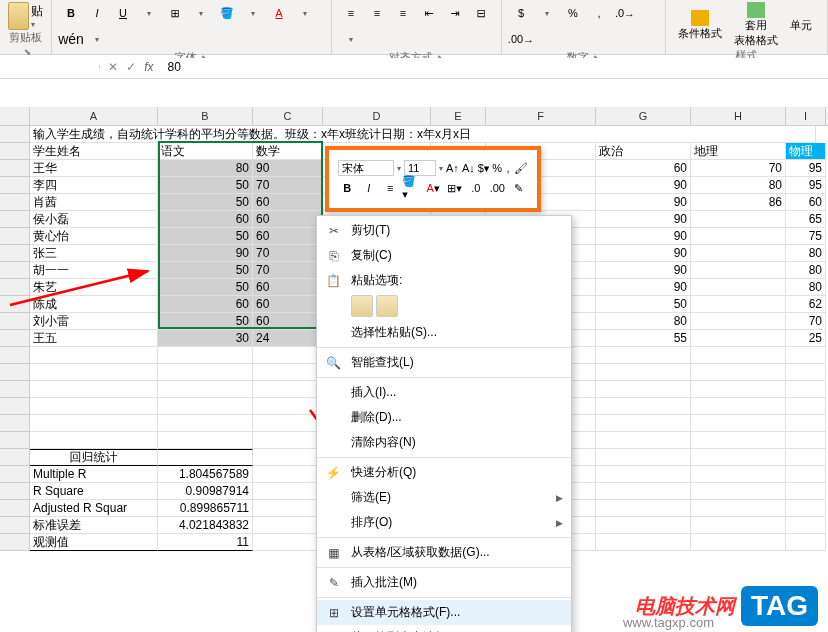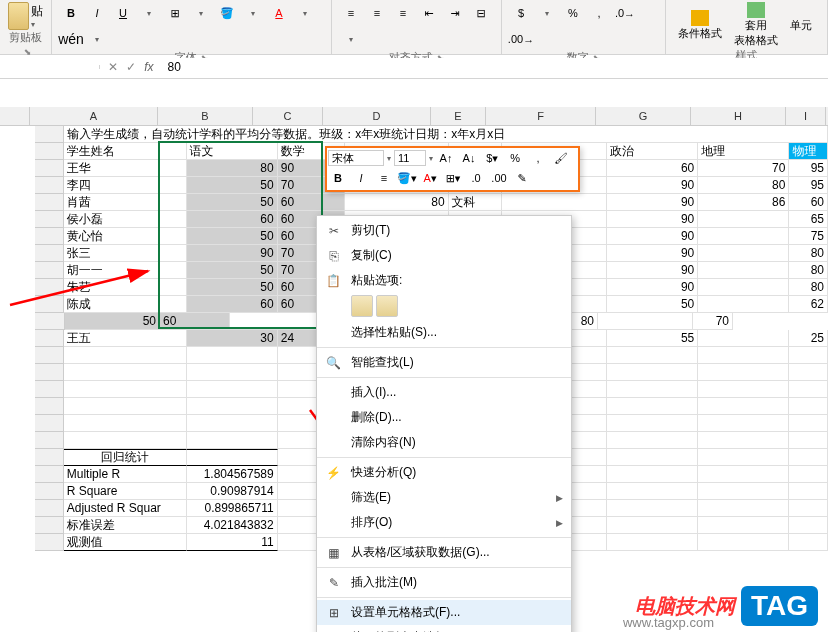--- a/index.html
+++ b/index.html
@@ -19,32 +19,32 @@
 .fx-label { font-style: italic; color: #666; }
 .formula-input { flex: 1; padding: 2px 6px; font-size: 12px; border: none; outline: none; }
 .grid-wrap { position: relative; margin-top: 28px; }
 .col-headers { display: flex; background: #f0f0f0; border-bottom: 1px solid #ccc; }
 .corner { width: 30px; border-right: 1px solid #ccc; background: #f0f0f0; height: 18px; }
 .col-h { height: 18px; border-right: 1px solid #ccc; text-align: center; font-size: 11px; color: #333; display: flex; align-items: center; justify-content: center; }
 .col-A { width: 128px; } .col-B { width: 95px; } .col-C { width: 70px; }
 .col-D { width: 108px; } .col-E { width: 55px; } .col-F { width: 110px; }
 .col-G { width: 95px; } .col-H { width: 95px; } .col-I { width: 40px; }
 .grid-body { position: relative; }
-.row { display: flex; height: 17px; margin-left: 35px; }
+.row { display: flex; height: 17px; }
 .row-h { width: 30px; background: #f0f0f0; border-right: 1px solid #ccc; border-bottom: 1px solid #ccc; }
 .cell { border-right: 1px solid #e0e0e0; border-bottom: 1px solid #e0e0e0; padding: 0 3px; font-size: 12px; display: flex; align-items: center; overflow: hidden; white-space: nowrap; }
 .cell.right { justify-content: flex-end; }
 .cell.selected { background: #d0d0d0; }
 .sel-border { position: absolute; border: 2px solid #107c41; pointer-events: none; }
 .thick-top { border-top: 1.5px solid #000 !important; }
 .thick-bottom { border-bottom: 1.5px solid #000 !important; }
 .physics-cell { background: #00b0f0; color: #fff; }
 .arrow-red { position: absolute; pointer-events: none; z-index: 5; }
 
-.mini-toolbar { position: absolute; top: 146px; left: 325px; background: #fff; border: 2px solid #f97316; box-shadow: 2px 2px 6px rgba(0,0,0,0.2); padding: 1px; width: 255px; z-index: 10; }
+.mini-toolbar { position: absolute; top: 146px; left: 325px; background: #fff; border: 4px solid #f97316; box-shadow: 2px 2px 6px rgba(0,0,0,0.2); padding: 9px; width: 216px; z-index: 10; }
 .mt-row { display: flex; gap: 3px; align-items: center; margin-bottom: 2px; }
 .mt-font { border: 1px solid #ccc; font-size: 11px; padding: 1px 3px; width: 56px; }
 .mt-size { border: 1px solid #ccc; font-size: 11px; padding: 1px 3px; width: 32px; }
 .mt-btn { width: 20px; height: 18px; display: flex; align-items: center; justify-content: center; font-size: 11px; cursor: pointer; }
 
 .context-menu { position: absolute; top: 215px; left: 316px; background: #fff; border: 1px solid #ccc; box-shadow: 2px 2px 8px rgba(0,0,0,0.25); width: 256px; z-index: 10; padding: 2px 0; }
 .cm-item { display: flex; align-items: center; padding: 4px 8px; font-size: 12px; gap: 8px; cursor: pointer; }
 .cm-item.highlight { background: #e5f1fb; }
 .cm-icon { width: 18px; height: 16px; display: flex; align-items: center; justify-content: center; font-size: 12px; color: #444; }
 .cm-label { flex: 1; }
@@ -282,20 +282,21 @@
         <div class="cell col-C selected">60</div>
         <div class="cell col-D right"></div>
         <div class="cell col-E"></div>
         <div class="cell col-F"></div>
         <div class="cell col-G right">50</div>
         <div class="cell col-H right"></div>
         <div class="cell col-I right">62</div>
       </div>
       <div class="row">
         <div class="row-h"></div>
+        <div class="cell col-A">刘小雷</div>
         <div class="cell col-B right selected">50</div>
         <div class="cell col-C selected">60</div>
         <div class="cell col-D right"></div>
         <div class="cell col-E"></div>
         <div class="cell col-F"></div>
         <div class="cell col-G right">80</div>
         <div class="cell col-H right"></div>
         <div class="cell col-I right">70</div>
       </div>
       <div class="row">

